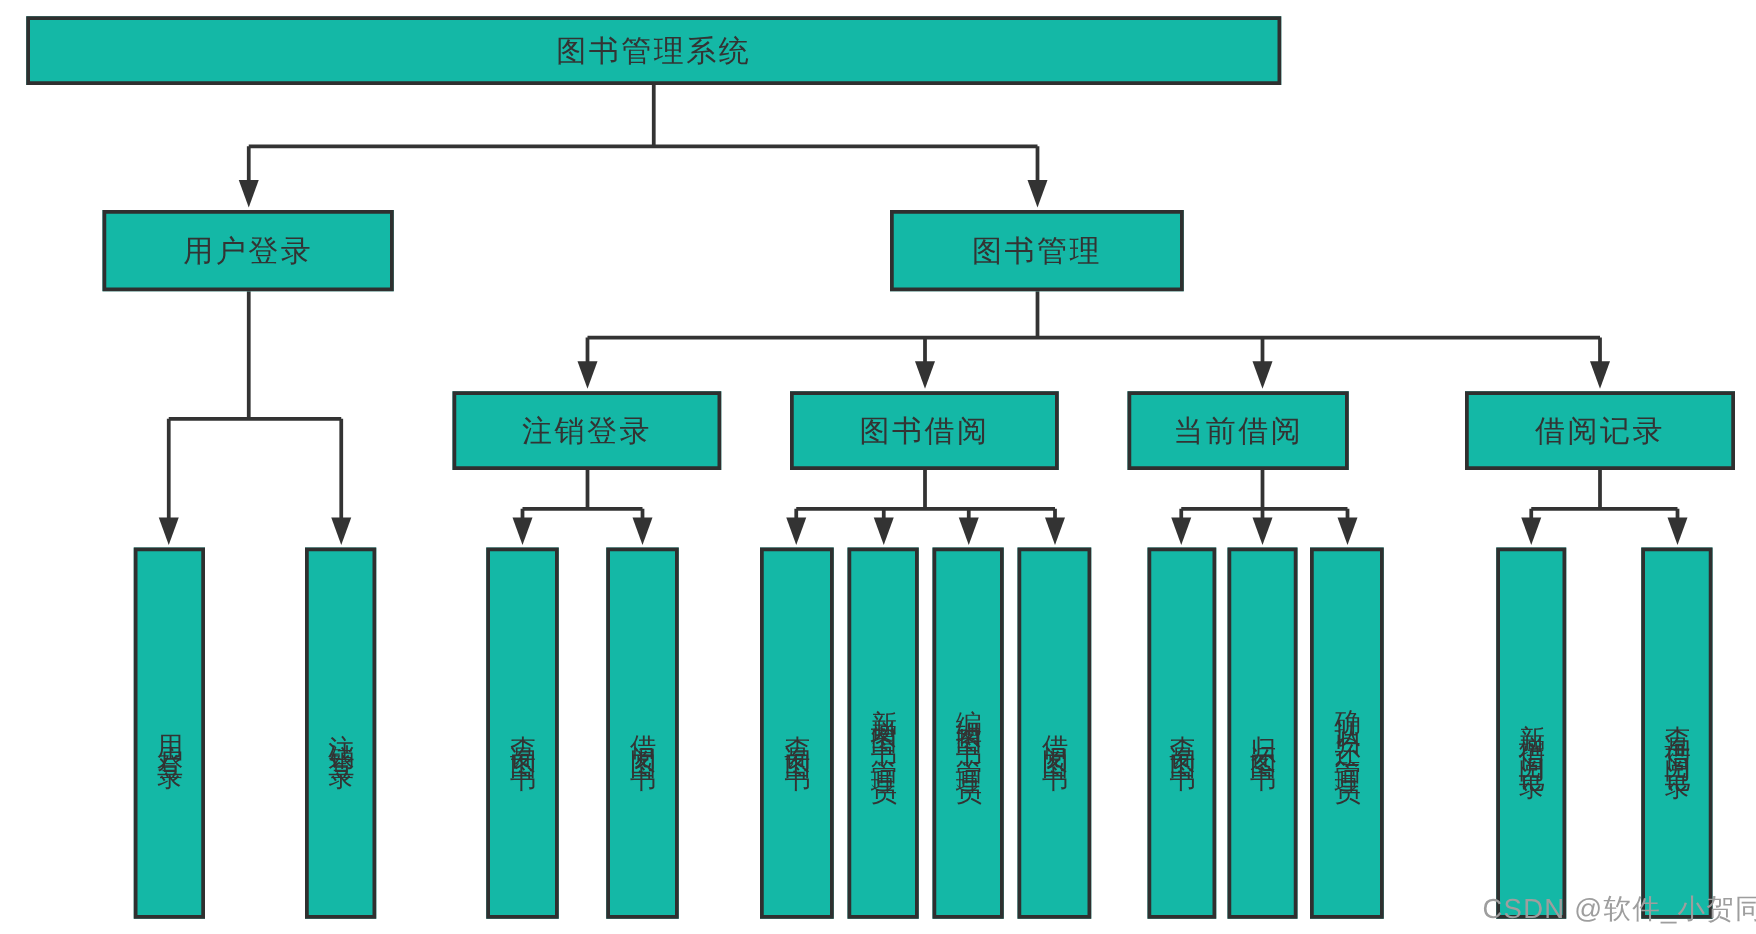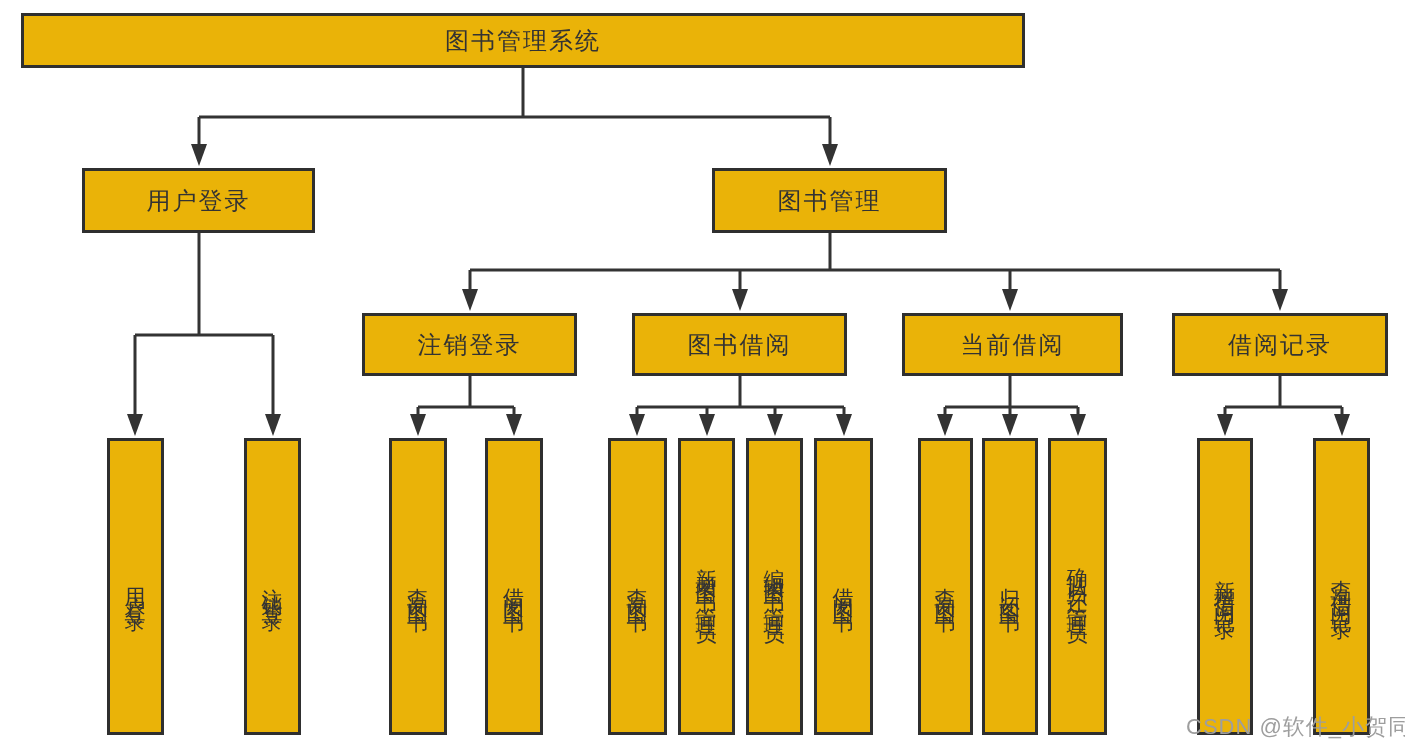--- a/index.html
+++ b/index.html
@@ -15,33 +15,33 @@
   svg.wires {
     position: absolute;
     left: 0; top: 0;
     width: 1405px; height: 747px;
     pointer-events: none;
   }
   .node {
     position: absolute;
     box-sizing: border-box;
     border: 3px solid #2f2f2f;
-    background: #eab308;
+    background: #14b8a6;
     display: flex;
     align-items: center;
     justify-content: center;
     text-align: center;
   }
   .h-label { font-size: 24px; letter-spacing: 2px; white-space: nowrap; }
   .root-box  { left: 21px;  top: 13px;  width: 1004px; height: 55px; }
   .l2-a      { left: 82px;  top: 168px; width: 233px;  height: 65px; }
   .l2-b      { left: 712px; top: 168px; width: 235px;  height: 65px; }
   .l3-a      { left: 362px;  top: 313px; width: 215px; height: 63px; }
   .l3-b      { left: 632px;  top: 313px; width: 215px; height: 63px; }
-  .l3-c      { left: 902px;  top: 313px; width: 221px; height: 63px; text-align: right; }
+  .l3-c      { left: 902px;  top: 313px; width: 177px; height: 63px; text-align: right; }
   .l3-d      { left: 1172px; top: 313px; width: 216px; height: 63px; }
   .leaf      { top: 438px; height: 297px; }
   .leaf .v-label {
     writing-mode: vertical-rl;
     font-size: 21px;
     letter-spacing: 8px;
     line-height: 1.1;
     white-space: nowrap;
   }
   .lf1  { left: 107px;  width: 57px; }

